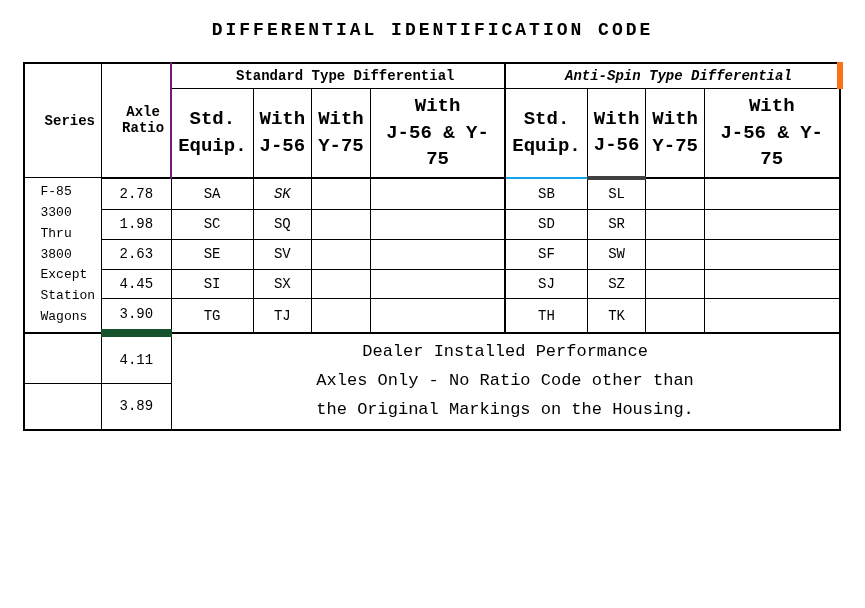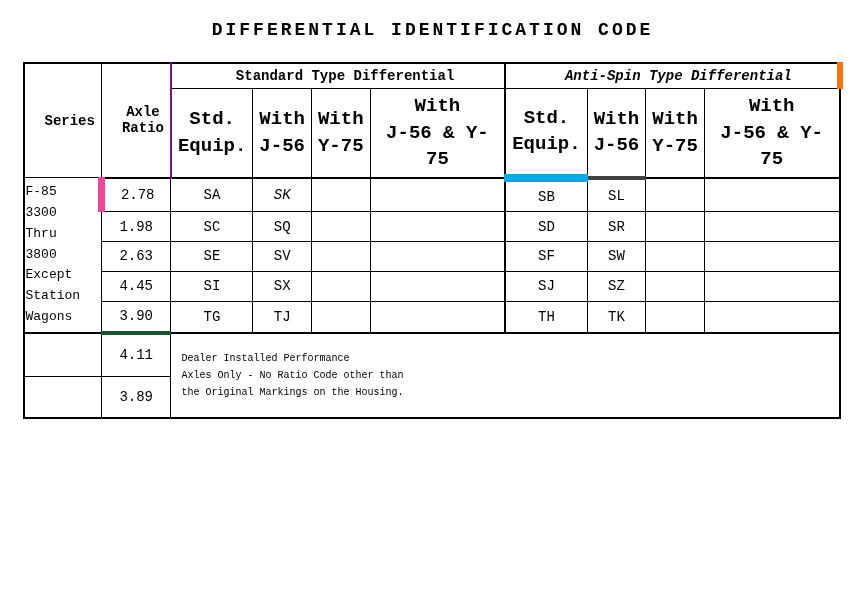--- a/index.html
+++ b/index.html
@@ -51,28 +51,28 @@
     .header-top th {
       border: 1px solid #000;
       font-weight: bold;
       font-size: 14px;
       padding-left: 20px;
     }
 
     .series-cell {
       font-size: 13px;
       text-align: left;
-      padding-left: 1px;
+      padding-left: 16px;
       vertical-align: middle;
     }
 
     .dealer-note-cell {
-      text-align: left;
-      padding: 16px 10px;
-      font-size: 10px;
+      text-align: center;
+      padding: 4px 10px;
+      font-size: 17px;
       border-left: 1px solid #000;
     }
 
     .header-main-row th {
       font-size: 19px;
       line-height: 1.4;
     }
   </style>
 </head>
 <body>
@@ -107,26 +107,26 @@
         <th style="white-space:pre-line;">With
 Y-75</th>
         <th style="white-space:pre-line;">With
 J-56 &amp; Y-75</th>
       </tr>
     </thead>
     <tbody>
 
       <tr>
         <td rowspan="5" class="series-cell" style="white-space:pre-line; line-height:1.6;">F-85<br>3300<br>Thru<br>3800<br>Except<br>Station<br>Wagons</td>
-        <td style="border-left:7px solid #ec4899; border-top:2px solid #000;">2.78</td>
+        <td style="border-left:1px solid #ec4899; border-top:2px solid #000;">2.78</td>
         <td style="border-top:2px solid #000;margin-top:36px;">SA</td>
         <td style="border-top:2px solid #000;font-style:italic;">SK</td>
         <td style="border-top:2px solid #000;"></td>
         <td style="border-right:2px solid #000; border-top:2px solid #000;"></td>
-        <td style="border-top:8px solid #0ea5e9;text-align:center;">SB</td>
+        <td style="border-top:2px solid #0ea5e9;text-align:center;">SB</td>
         <td style="border-top:4px solid #404040;">SL</td>
         <td style="border-top:2px solid #000;"></td>
         <td style="border-top:2px solid #000;"></td>
       </tr>
       <tr>
         <td>1.98</td>
         <td>SC</td>
         <td>SQ</td>
         <td></td>
         <td style="border-right:2px solid #000;"></td>
@@ -164,21 +164,21 @@
         <td></td>
         <td style="border-right:2px solid #000;"></td>
         <td>TH</td>
         <td>TK</td>
         <td></td>
         <td></td>
       </tr>
 
       <tr>
         <td style="border-top:2px solid #000;"></td>
-        <td style="border-top:4px solid #14532d;">4.11</td>
+        <td style="border-top:8px solid #14532d;">4.11</td>
         <td colspan="8" rowspan="2" class="dealer-note-cell" style="border-top:2px solid #000; vertical-align:middle; line-height:1.7;">
           <span>Dealer Installed Performance</span><br>
           <span>Axles Only  -  No Ratio Code other than</span><br>
           <span>the Original Markings on the Housing.</span>
         </td>
       </tr>
       <tr>
         <td></td>
         <td>3.89</td>
       </tr>

